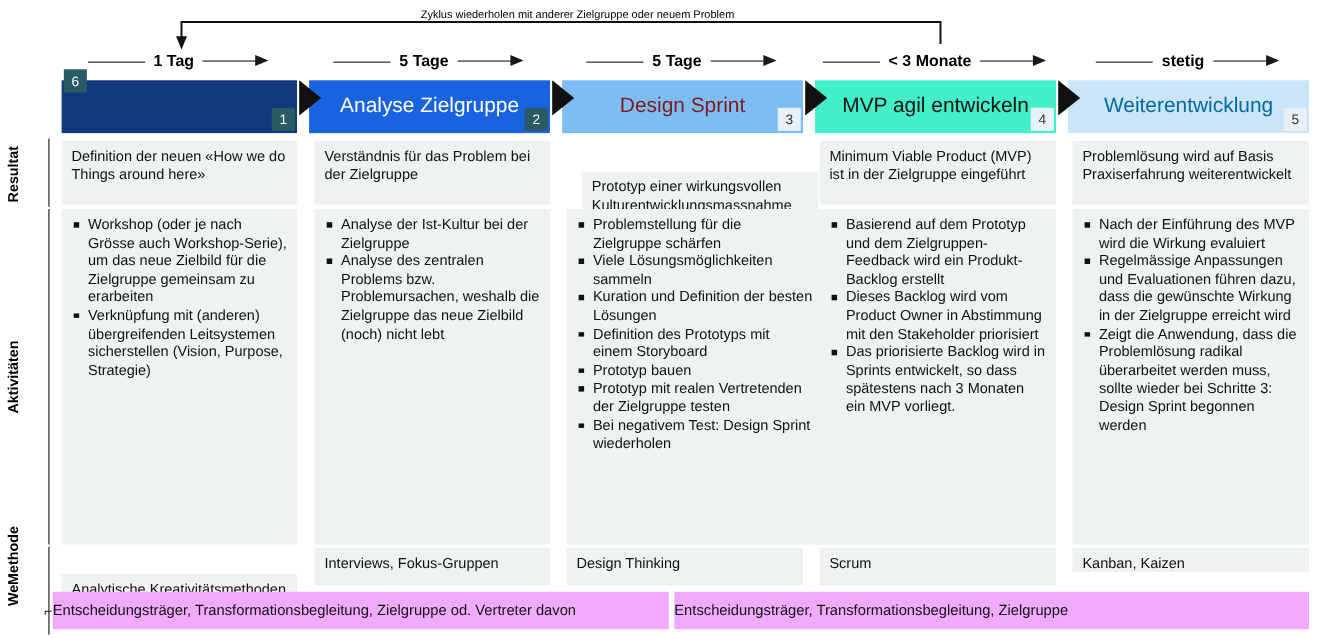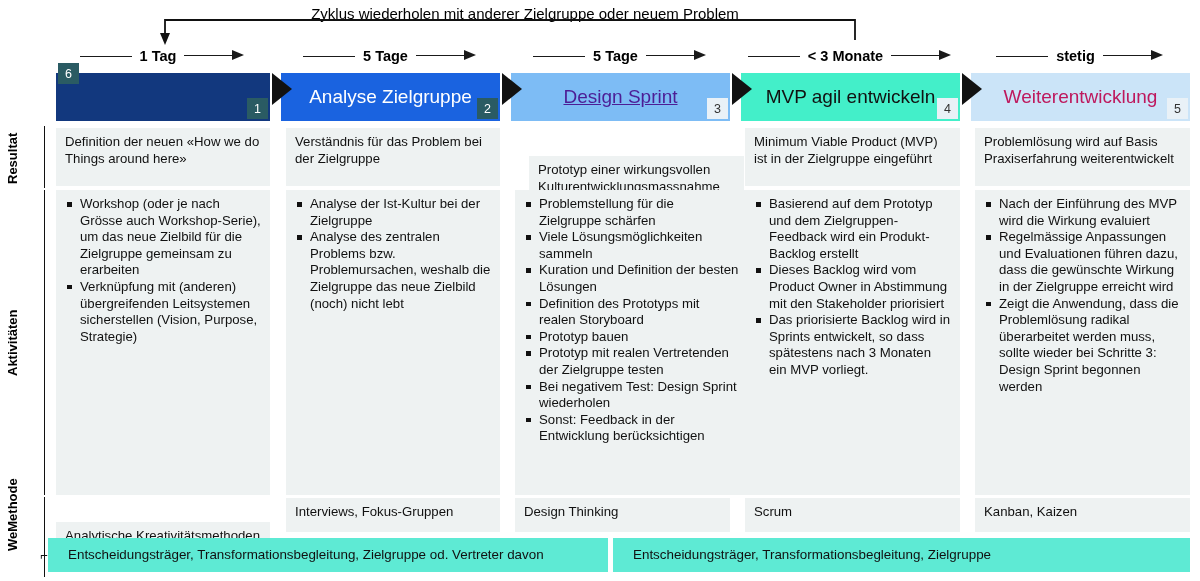--- a/index.html
+++ b/index.html
@@ -12,21 +12,21 @@
     overflow:hidden;
     position:relative;
   }
   .canvas{position:relative;width:1200px;height:581px;}
 
   
   .cycle-caption{
     position:absolute;
     left:290px; top:4px; width:470px;
     text-align:center;
-    font-size:15px;
+    font-size:10px;
     line-height:19px;
     color:#000;
   }
 
   
   .cycle-arrow{position:absolute;left:0;top:0;width:1200px;height:72px;pointer-events:none;}
 
   
   .durations{position:absolute;left:0;top:44px;width:1200px;height:24px;}
   .dur-cell{
@@ -99,22 +99,22 @@
   .cell li{
     position:relative;
     padding-left:15px;
     margin-bottom:0px;
   }
   .cell li:before{
     content:"";position:absolute;left:2px;top:6px;
     width:4.5px;height:4.5px;background:#111;
   }
   .footbar{
-    position:absolute;background:#5eead4;box-sizing:border-box;
-    padding:8px 20px;font-size:13.4px;line-height:17px;color:#111;
+    position:absolute;background:#f0abfc;box-sizing:border-box;
+    padding:8px 0;font-size:13.4px;line-height:17px;color:#111;
   }
   .foot-tick{position:absolute;left:40px;top:548px;font-size:13px;color:#111;}
 </style>
 </head>
 <body>
 
 <div class="canvas">
 
   <div class="cycle-caption">Zyklus wiederholen mit anderer Zielgruppe oder neuem Problem</div>
 
@@ -169,29 +169,29 @@
   <div class="banners">
       <div class="banner" style="left: 56px; width: 214px; background: rgb(18, 56, 126);">
         <span class="badge tr">1</span>
         <span class="badge tl">6</span>
       </div>
       <div class="banner" style="left: 281px; width: 219px; background: rgb(26, 99, 224);">
         <span class="banner-title" style="color: rgb(255, 255, 255);">Analyse Zielgruppe</span>
         <span class="badge tr">2</span>
       </div>
       <div class="banner" style="left: 511px; width: 219px; background: rgb(125, 188, 245);">
-        <span class="banner-title" style="color: #4c1d95; text-decoration: underline;">Design Sprint</span>
+        <span class="banner-title" style="color: #7f1d1d;">Design Sprint</span>
         <span class="badge tr light">3</span>
       </div>
       <div class="banner" style="left: 741px; width: 219px; background: rgb(67, 239, 201);">
         <span class="banner-title" style="color: rgb(17, 17, 17);">MVP agil entwickeln</span>
         <span class="badge tr light">4</span>
       </div>
       <div class="banner" style="left: 971px; width: 219px; background: rgb(203, 228, 248);">
-        <span class="banner-title" style="color: #be185d;">Weiterentwicklung</span>
+        <span class="banner-title" style="color: #0369a1;">Weiterentwicklung</span>
         <span class="badge tr light">5</span>
       </div>
     </div>
 
   <div class="vlabel" style="top:128px;height:60px;">Resultat</div>
   <div class="vlabel" style="top:190px;height:305px;">Aktivitäten</div>
   <div class="vlabel" style="top:455px;height:120px;">WeMethode</div>
 
   <div class="vrule" style="top:126px;height:62px;"></div>
   <div class="vrule" style="top:190px;height:305px;"></div>
@@ -223,25 +223,24 @@
         <div>Interviews, Fokus-Gruppen</div>
       </div>
       <div class="cell" style="left: 529px; top: 128px; width: 215px; height: 74px; margin-top: 28px;">
         <div>Prototyp einer wirkungsvollen Kulturentwicklungsmassnahme</div>
       </div>
       <div class="cell" style="left: 515px; top: 190px; width: 233px; height: 305px;">
         <ul>
           <li>Problemstellung für die Zielgruppe schärfen</li>
           <li>Viele Lösungsmöglichkeiten sammeln</li>
           <li>Kuration und Definition der besten Lösungen</li>
-          <li>Definition des Prototyps mit realen Storyboard</li>
+          <li>Definition des Prototyps mit einem Storyboard</li>
           <li>Prototyp bauen</li>
           <li>Prototyp mit realen Vertretenden der Zielgruppe testen</li>
           <li>Bei negativem Test: Design Sprint wiederholen</li>
-          <li>Sonst: Feedback in der Entwicklung berücksichtigen</li>
         </ul>
       </div>
       <div class="cell" style="left: 515px; top: 498px; width: 215px; height: 34px;">
         <div>Design Thinking</div>
       </div>
       <div class="cell" style="left: 745px; top: 128px; width: 215px; height: 58px;">
         <div>Minimum Viable Product (MVP) ist in der Zielgruppe eingeführt</div>
       </div>
       <div class="cell" style="left: 745px; top: 190px; width: 215px; height: 305px;">
         <ul>
@@ -256,21 +255,21 @@
       <div class="cell" style="left: 975px; top: 128px; width: 215px; height: 58px;">
         <div>Problemlösung wird auf Basis Praxiserfahrung weiterentwickelt</div>
       </div>
       <div class="cell" style="left: 975px; top: 190px; width: 215px; height: 305px;">
         <ul>
           <li>Nach der Einführung des MVP wird die Wirkung evaluiert</li>
           <li>Regelmässige Anpassungen und Evaluationen führen dazu, dass die gewünschte Wirkung in der Zielgruppe erreicht wird</li>
           <li>Zeigt die Anwendung, dass die Problemlösung radikal überarbeitet werden muss, sollte wieder bei Schritte 3: Design Sprint begonnen werden</li>
         </ul>
       </div>
-      <div class="cell" style="left: 975px; top: 498px; width: 215px; height: 34px;">
+      <div class="cell" style="left: 975px; top: 498px; width: 215px; height: 22px;">
         <div>Kanban, Kaizen</div>
       </div>
     </div>
 
   <div class="foot-tick">⌐</div>
   <div class="footbar" style="left:48px;top:538px;width:560px;height:34px;">Entscheidungsträger, Transformationsbegleitung, Zielgruppe od. Vertreter davon</div>
   <div class="footbar" style="left:613px;top:538px;width:577px;height:34px;">Entscheidungsträger, Transformationsbegleitung, Zielgruppe</div>
 
 <div class="chev" style="left: 272px;"></div>
     <div class="chev" style="left: 502px;"></div>

